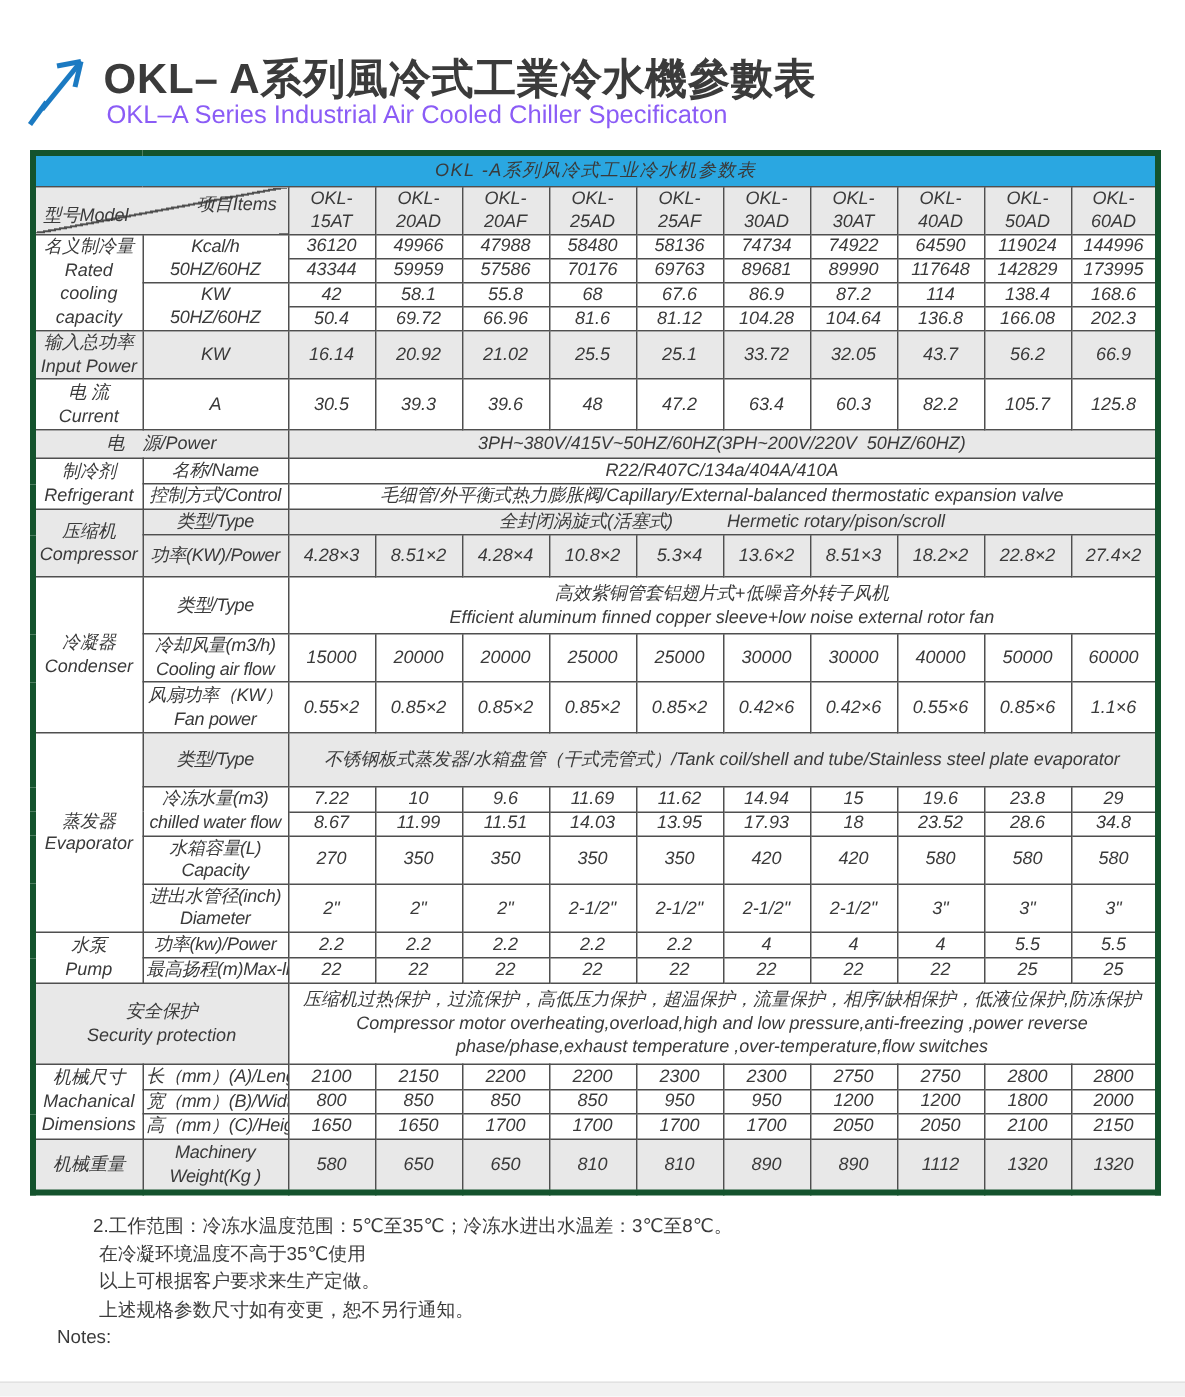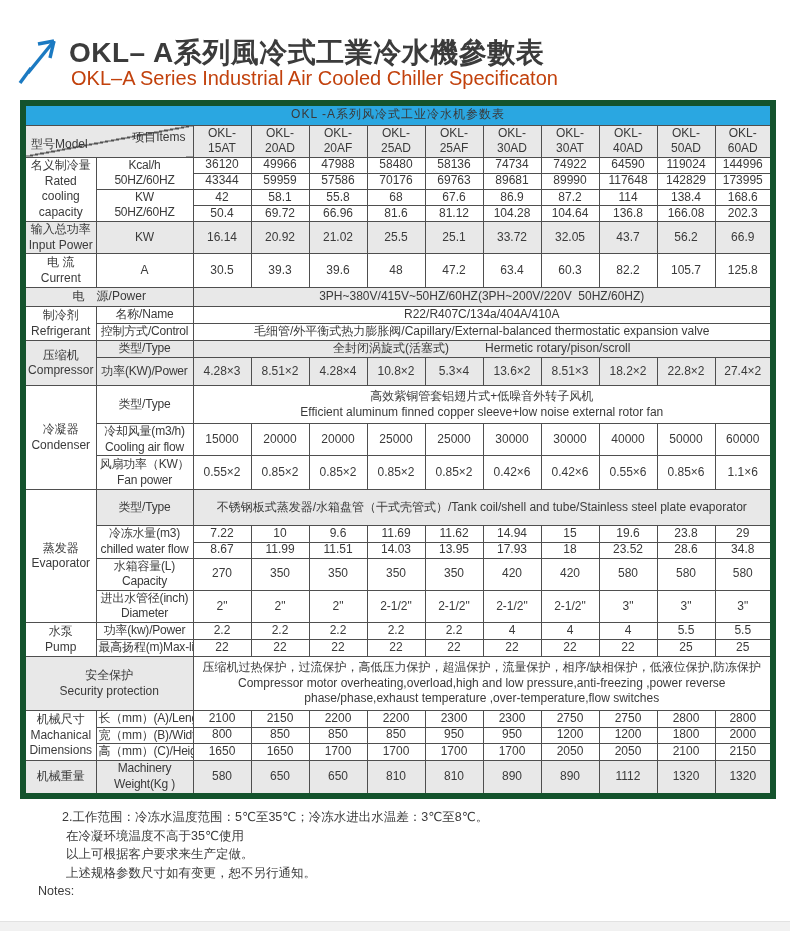--- a/index.html
+++ b/index.html
@@ -3,26 +3,27 @@
 <meta charset="utf-8">
 <style>
   html,body{margin:0;padding:0;}
   body{
     width:790px;height:931px;position:relative;overflow:hidden;background:#ffffff;
     font-family:"Liberation Sans","DejaVu Sans",sans-serif;color:#3a3a3a;
   }
   
   .arrow-wrap{position:absolute;left:16px;top:32px;width:48px;height:54px;}
   .page-title{position:absolute;left:69px;top:34px;font-size:28px;font-weight:600;color:#3b3b3b;letter-spacing:0.5px;white-space:pre;}
-  .page-subtitle{position:absolute;left:71px;top:67px;font-size:20px;font-weight:500;color:#c2410c;white-space:pre;}
+  .page-subtitle{position:absolute;left:71px;top:67px;font-size:17px;font-weight:500;color:#8b5cf6;white-space:pre;}
   
   table.spec{
     position:absolute;left:20px;top:100px;width:750px;
     border-collapse:collapse;table-layout:fixed;
-    border:6px solid #14532d;
+    border:4px solid #14532d;
+    font-style:italic;
   }
   table.spec td{
     border:1px solid #4f4f4f;text-align:center;vertical-align:middle;
     padding:0 2px;font-size:12px;line-height:1.15;color:#3a3a3a;overflow:hidden;
   }
   td.titlebar{
     background:#2aa7e1;color:#ffffff;font-size:16px;letter-spacing:1px;
     border:1px solid #2aa7e1;border-bottom:1px solid #4f4f4f;
   }
   .g{background-color:#e8e8e8;}

